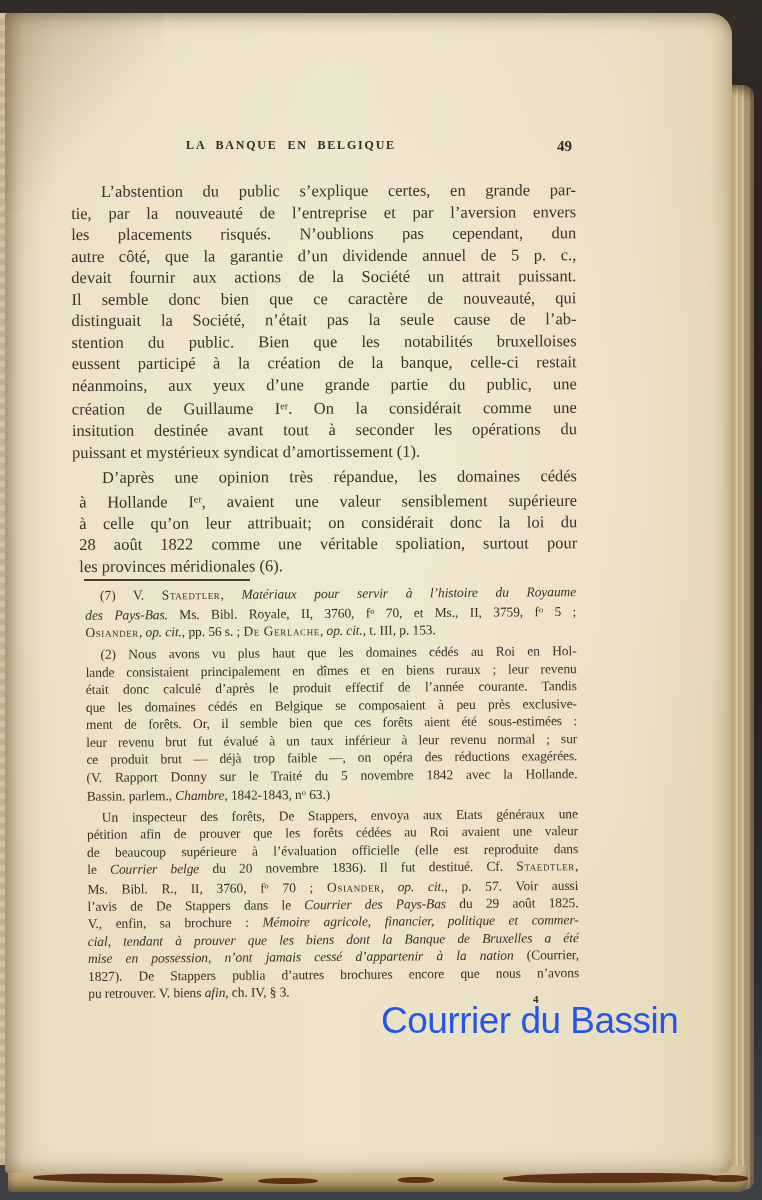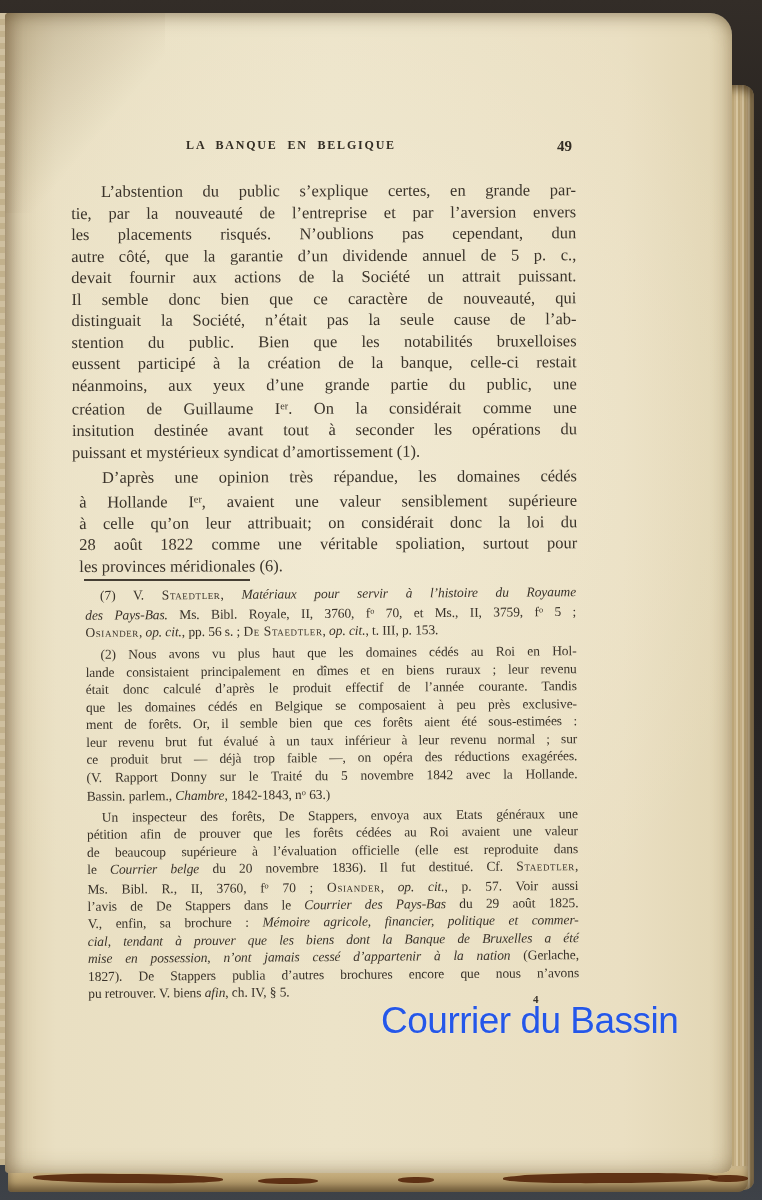--- a/index.html
+++ b/index.html
@@ -122,21 +122,21 @@
             <div class="line"><span>à celle qu’on leur attribuait; on considérait donc la loi du</span></div>
             <div class="line"><span>28 août 1822 comme une véritable spoliation, surtout pour</span></div>
             <div class="line end"><span>les provinces méridionales (6).</span></div>
           </div>
       </div>
       <div class="rule"></div>
       <div class="footnotes">
         <div id="fn1" class="fn">
             <div class="line first"><span>(7) V. </span><span class="seg-sc">Staedtler</span><span>, </span><span class="seg-i">Matériaux pour servir à l’histoire du Royaume</span></div>
             <div class="line"><span class="seg-i">des Pays-Bas.</span><span> Ms. Bibl. Royale, II, 3760, f</span><span class="seg-su">o</span><span> 70, et Ms., II, 3759, f</span><span class="seg-su">o</span><span> 5 ;</span></div>
-            <div class="line end"><span class="seg-sc">Osiander</span><span>, </span><span class="seg-i">op. cit.</span><span>, pp. 56 s. ; </span><span class="seg-sc">De Staedtler</span><span>, </span><span class="seg-i">op. cit.</span><span>, t. III, p. 153.</span></div>
+            <div class="line end"><span class="seg-sc">Osiander</span><span>, </span><span class="seg-i">op. cit.</span><span>, pp. 56 s. ; </span><span class="seg-sc">De Gerlache</span><span>, </span><span class="seg-i">op. cit.</span><span>, t. III, p. 153.</span></div>
           </div>
         <div id="fn2" class="fn fn-gap">
             <div class="line first"><span>(2) Nous avons vu plus haut que les domaines cédés au Roi en Hol-</span></div>
             <div class="line"><span>lande consistaient principalement en dîmes et en biens ruraux ; leur revenu</span></div>
             <div class="line"><span>était donc calculé d’après le produit effectif de l’année courante. Tandis</span></div>
             <div class="line"><span>que les domaines cédés en Belgique se composaient à peu près exclusive-</span></div>
             <div class="line"><span>ment de forêts. Or, il semble bien que ces forêts aient été sous-estimées :</span></div>
             <div class="line"><span>leur revenu brut fut évalué à un taux inférieur à leur revenu normal ; sur</span></div>
             <div class="line"><span>ce produit brut — déjà trop faible —, on opéra des réductions exagérées.</span></div>
             <div class="line"><span>(V. Rapport Donny sur le Traité du 5 novembre 1842 avec la Hollande.</span></div>
@@ -144,23 +144,23 @@
           </div>
         <div id="fn3" class="fn fn-gap2">
             <div class="line first"><span>Un inspecteur des forêts, De Stappers, envoya aux Etats généraux une</span></div>
             <div class="line"><span>pétition afin de prouver que les forêts cédées au Roi avaient une valeur</span></div>
             <div class="line"><span>de beaucoup supérieure à l’évaluation officielle (elle est reproduite dans</span></div>
             <div class="line"><span>le </span><span class="seg-i">Courrier belge</span><span> du 20 novembre 1836). Il fut destitué. Cf. </span><span class="seg-sc">Staedtler</span><span>,</span></div>
             <div class="line"><span>Ms. Bibl. R., II, 3760, f</span><span class="seg-su">o</span><span> 70 ; </span><span class="seg-sc">Osiander</span><span>, </span><span class="seg-i">op. cit.</span><span>, p. 57. Voir aussi</span></div>
             <div class="line"><span>l’avis de De Stappers dans le </span><span class="seg-i">Courrier des Pays-Bas</span><span> du 29 août 1825.</span></div>
             <div class="line"><span>V., enfin, sa brochure : </span><span class="seg-i">Mémoire agricole, financier, politique et commer-</span></div>
             <div class="line"><span class="seg-i">cial, tendant à prouver que les biens dont la Banque de Bruxelles a été</span></div>
-            <div class="line"><span class="seg-i">mise en possession, n’ont jamais cessé d’appartenir à la nation</span><span> (Gerlache,</span></div>
+            <div class="line"><span class="seg-i">mise en possession, n’ont jamais cessé d’appartenir à la nation</span><span> (Courrier,</span></div>
             <div class="line"><span>1827). De Stappers publia d’autres brochures encore que nous n’avons</span></div>
-            <div class="line end"><span>pu retrouver. V. biens </span><span class="seg-i">afin</span><span>, ch. IV, § 5.</span></div>
+            <div class="line end"><span>pu retrouver. V. biens </span><span class="seg-i">afin</span><span>, ch. IV, § 3.</span></div>
           </div>
       </div>
     </div>
     <div class="sig">4</div>
   </div>
 
   <div class="watermark" style="color: rgb(36, 87, 233);">Courrier du Bassin</div>
 </div>
 
 </body></html>

